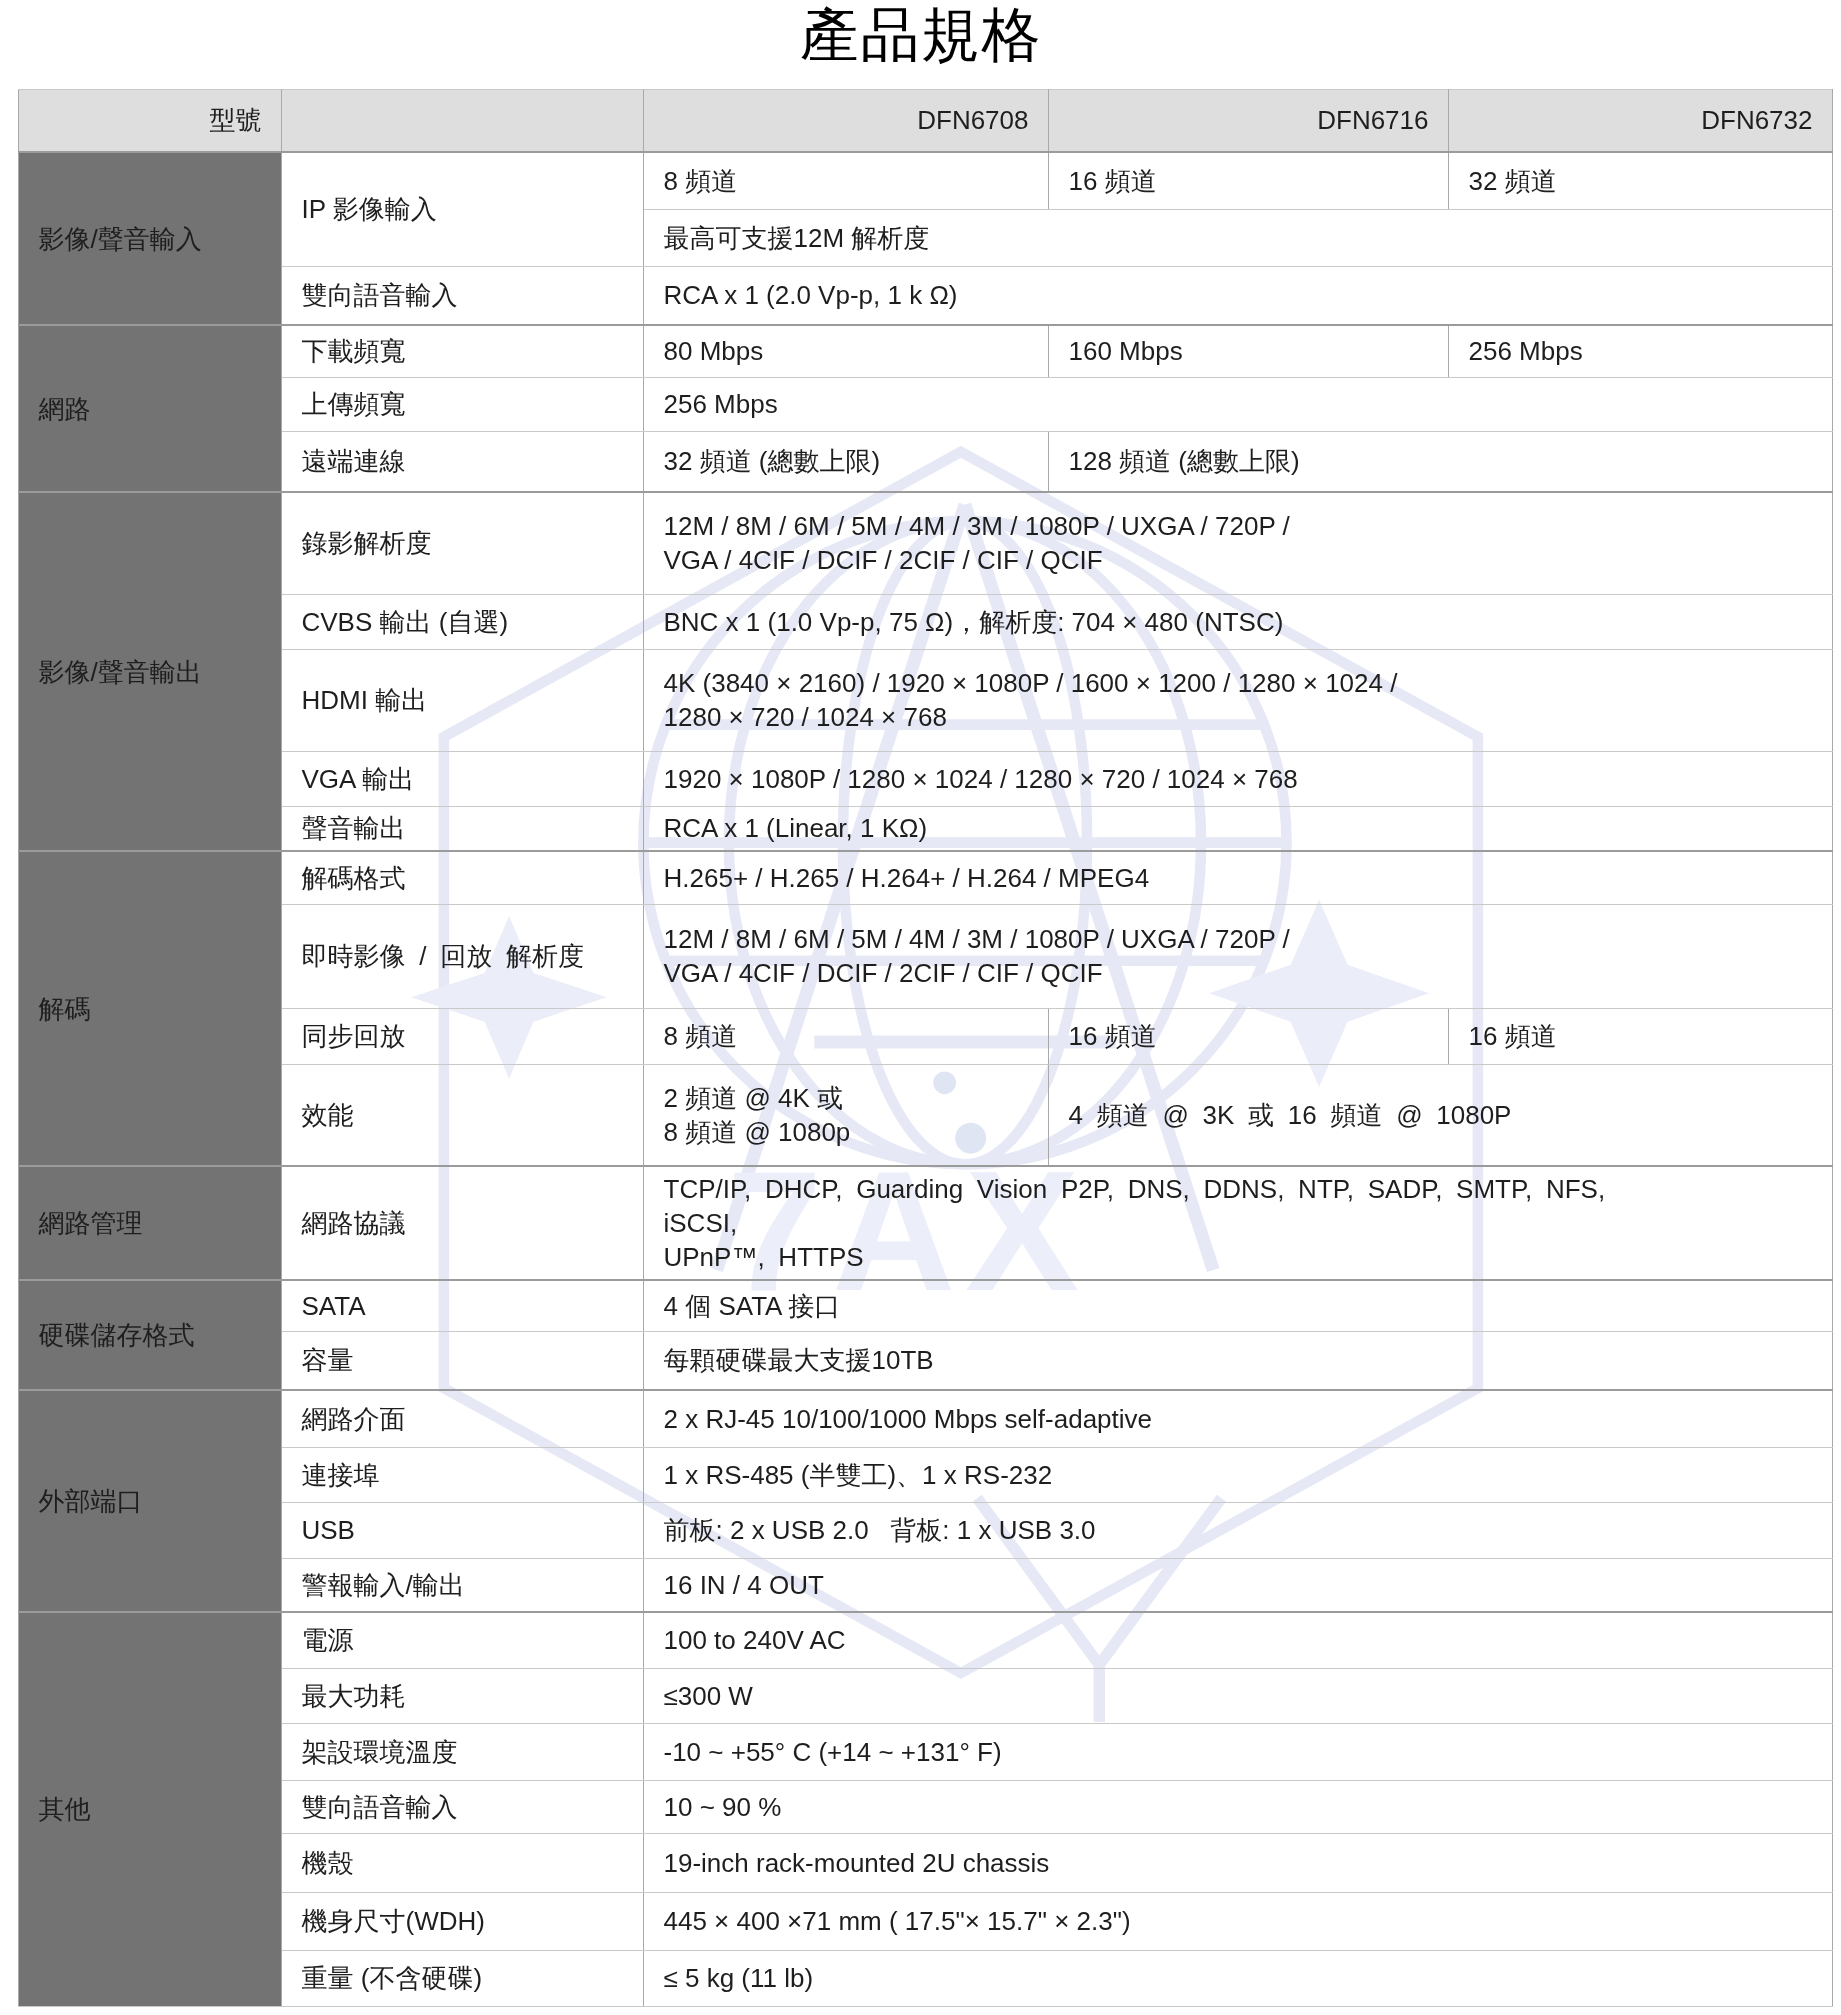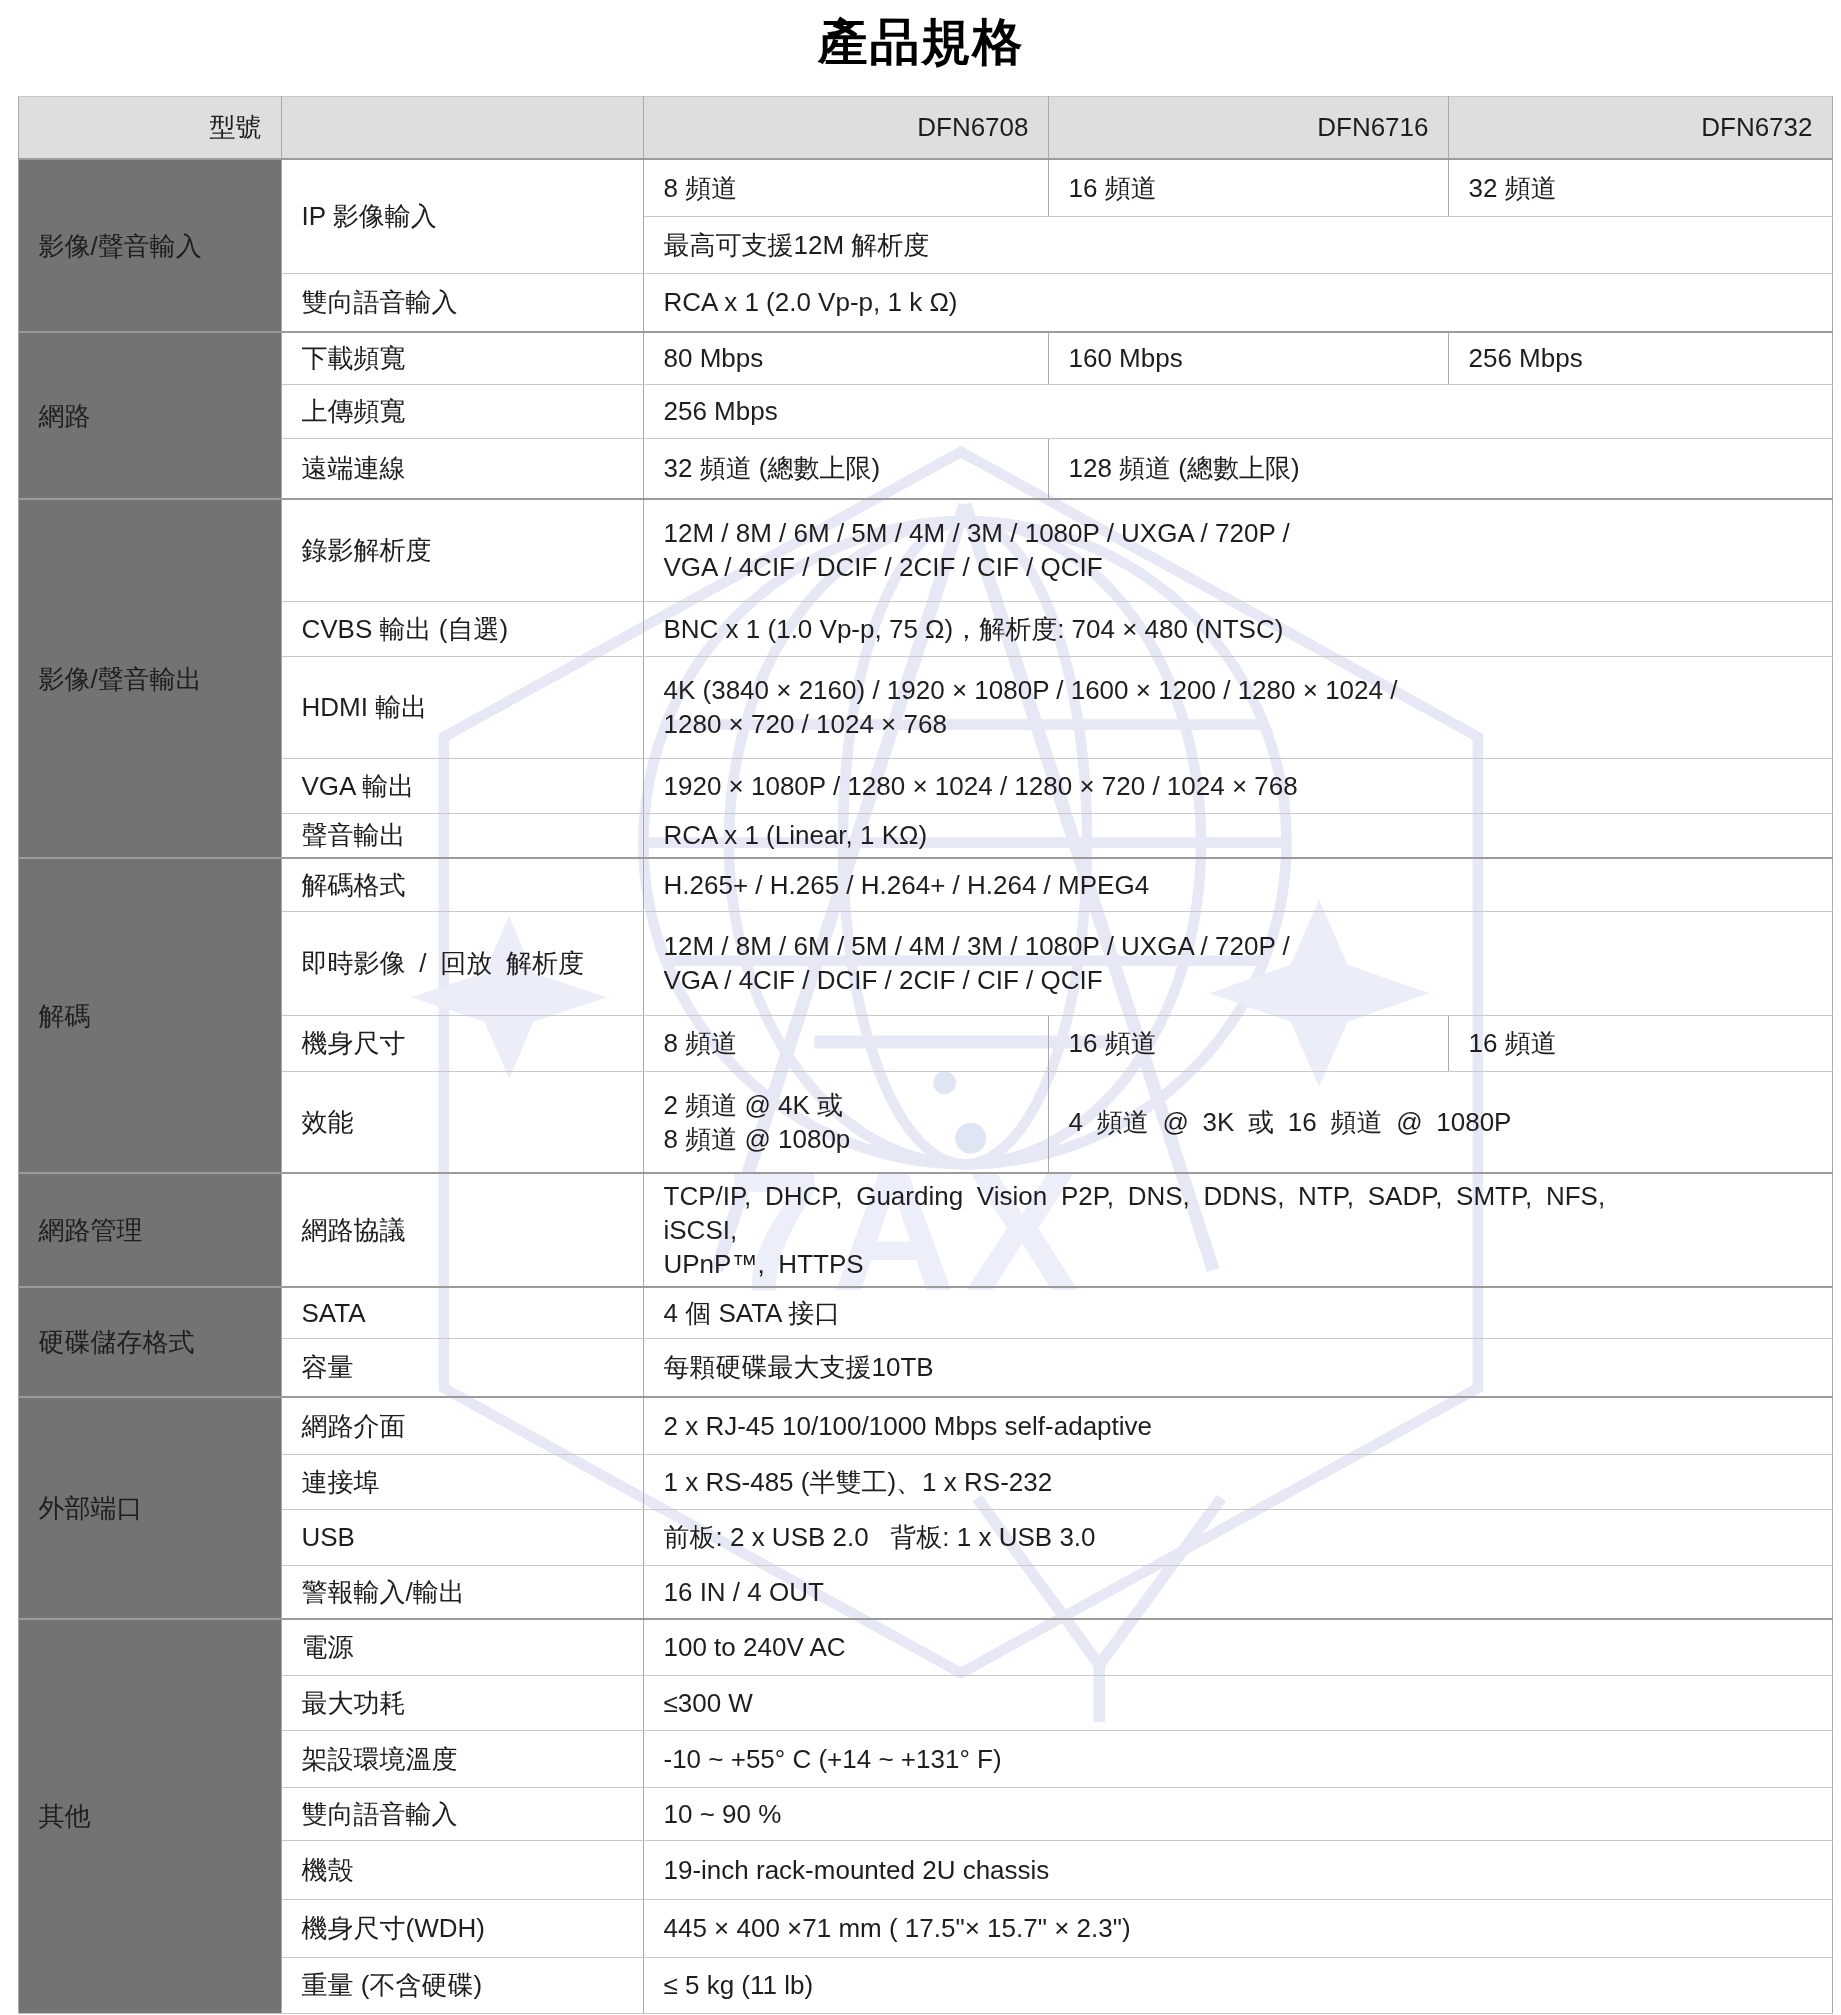--- a/index.html
+++ b/index.html
@@ -15,25 +15,25 @@
   .wm{
     position:absolute;
     left:0; top:0;
     width:1842px; height:2015px;
     z-index:0;
     pointer-events:none;
   }
   .title{
     position:relative;
     z-index:1;
-    margin:8px;
+    margin:1px;
     text-align:center;
-    font-size:50px;
+    font-size:59px;
     line-height:68px;
-    font-weight:700;
+    font-weight:400;
     letter-spacing:1.6px;
     color:#000000;
   }
   table.spec{
     position:relative;
     z-index:1;
     margin:19.5px 0 0 18px;
     width:1814px;
     table-layout:fixed;
     border-collapse:collapse;
@@ -169,21 +169,21 @@
         <td class="grp" rowspan="4">解碼</td>
         <td>解碼格式</td>
         <td colspan="3">H.265+ / H.265 / H.264+ / H.264 / MPEG4</td>
       </tr>
       <tr style="height:104px">
         <td class="wsp">即時影像 / 回放 解析度</td>
         <td colspan="3">12M / 8M / 6M / 5M / 4M / 3M / 1080P / UXGA / 720P /
 VGA / 4CIF / DCIF / 2CIF / CIF / QCIF</td>
       </tr>
       <tr style="height:56px">
-        <td>機身尺寸</td>
+        <td>同步回放</td>
         <td>8 頻道</td>
         <td>16 頻道</td>
         <td>16 頻道</td>
       </tr>
       <tr style="height:102px">
         <td>效能</td>
         <td>2 頻道 @ 4K 或
 8 頻道 @ 1080p</td>
         <td colspan="2" class="wsp">4 頻道 @ 3K 或 16 頻道 @ 1080P</td>
       </tr>

